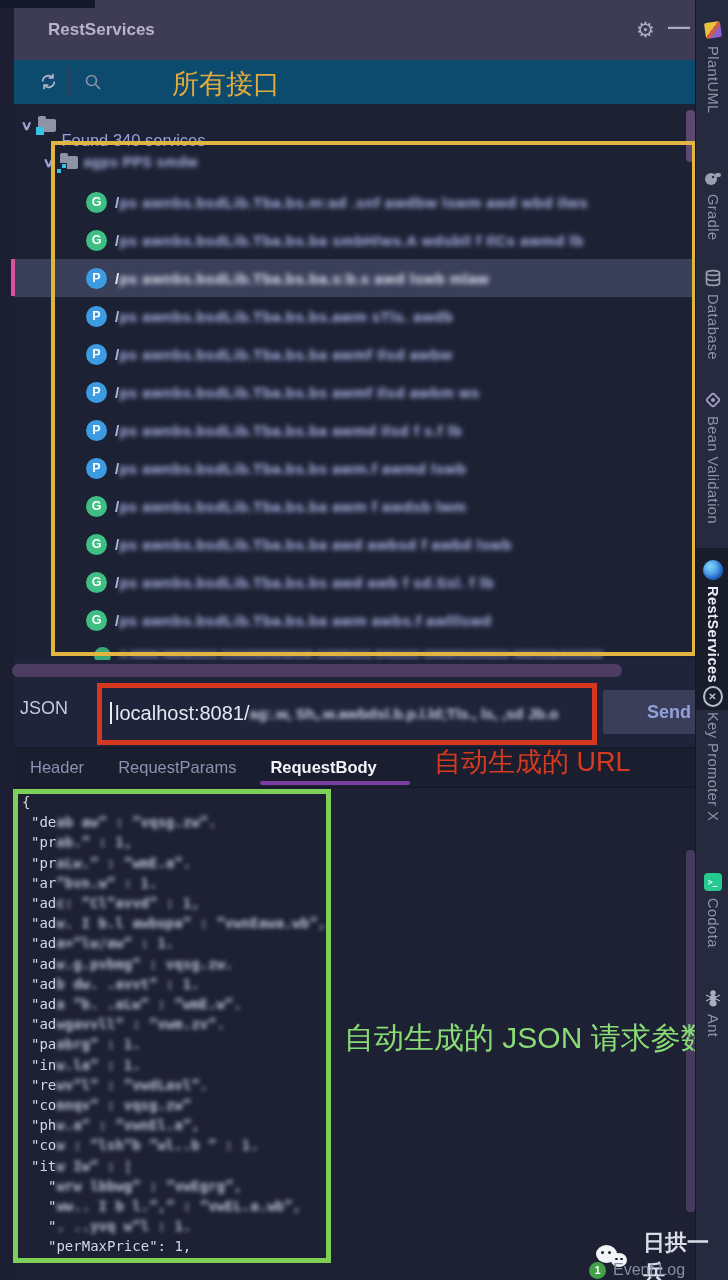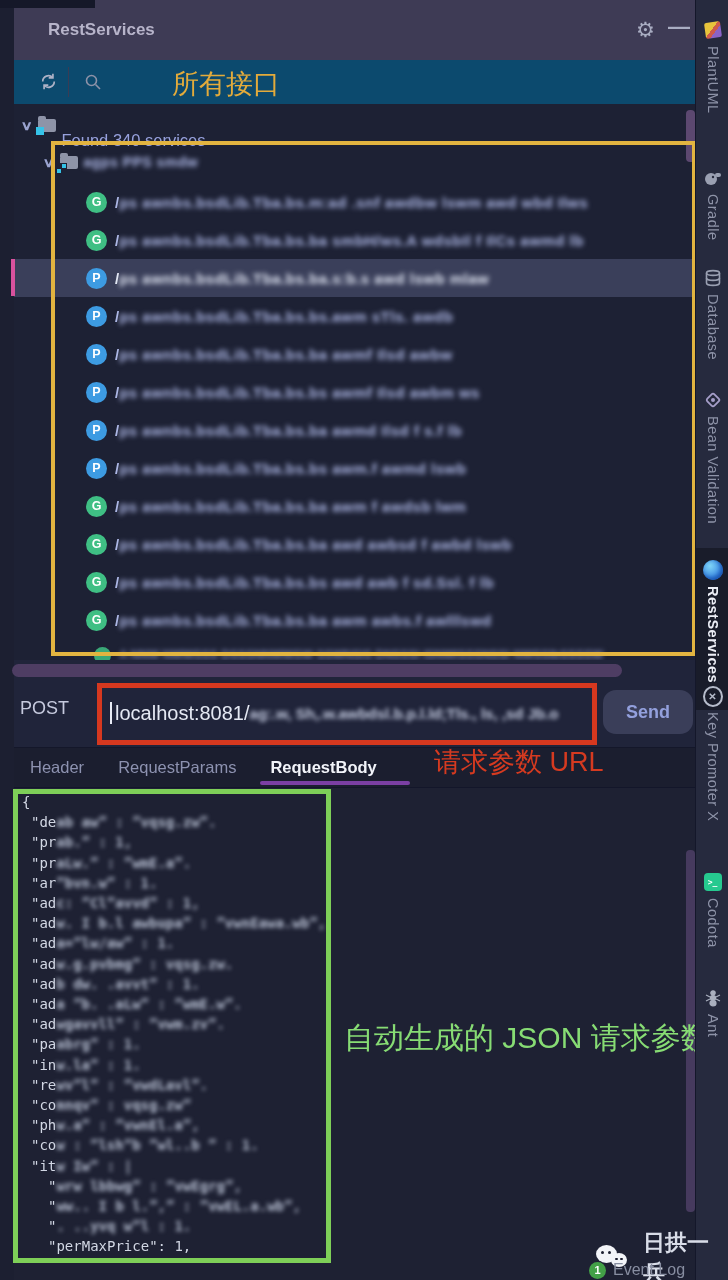--- a/index.html
+++ b/index.html
@@ -55,22 +55,22 @@
   .ov-mask{margin-left:8px;filter:blur(2.4px);color:#7f88b5;font-size:12px;font-weight:700;white-space:nowrap;}
   .hscroll{left:12px;top:664px;width:610px;height:13px;background:#4e3d63;border-radius:7px;z-index:6;}
   
   .request-bg{left:14px;top:660px;width:681px;height:88px;background:#20243a;z-index:2;border-bottom:1px solid #14172a;box-sizing:border-box;}
   .post-label{left:20px;top:698px;font-size:18px;color:#c6cade;z-index:3;}
   .red-box{left:97px;top:683px;width:500px;height:62px;border:5px solid #d6381f;z-index:5;box-sizing:border-box;}
   .url-wrap{left:110px;top:700px;width:478px;height:26px;display:flex;align-items:center;z-index:4;white-space:nowrap;overflow:hidden;}
   .caret{width:2px;height:22px;background:#e8ebf5;margin-right:3px;flex:0 0 auto;}
   .url-prefix{font-size:20px;color:#e4e8f3;}
   .url-mask{filter:blur(2.3px);color:#c4cbe0;font-size:15px;font-weight:700;}
-  .send-btn{left:603px;top:690px;width:90px;height:44px;background:#3a3e59;border-radius:13px;
-            display:flex;align-items:center;justify-content:center;z-index:3;}
+  .send-btn{left:603px;top:690px;width:90px;height:44px;background:#3a3e59;border-radius:3px;
+            display:flex;align-items:center;justify-content:center;z-index:3;padding-left:21px;}
   .send-label{font-size:18px;font-weight:700;color:#93a0dd;}
   
   .tabs{left:14px;top:748px;width:681px;height:40px;display:flex;align-items:center;gap:34px;padding-left:16px;box-sizing:border-box;z-index:2;border-bottom:1px solid #13162a;}
   .tab{font-size:16.5px;color:#8d92b0;}
   .tab.active{color:#f2f4fa;font-weight:700;}
   .tab-underline{left:260px;top:781px;width:150px;height:4px;background:#7b3fa3;border-radius:2px;z-index:3;}
   .annot-red{left:434px;top:744px;font-size:27px;font-weight:500;color:#d63a20;z-index:4;}
   
   .json-area{left:14px;top:788px;width:681px;height:492px;background:#1e2133;z-index:2;}
   .green-box{left:13px;top:789px;width:318px;height:474px;border:5px solid #7ecf58;z-index:5;box-sizing:border-box;}
@@ -225,38 +225,38 @@
       <span class="badge get">G</span>
       <span class="slash">/</span>
       <span class="mask">ps awnbs.bsdLib.Tba.bs.ba awm awbs.f awlllswd</span>
     </div>
     <div class="abs yellow-box"></div>
   <div class="abs vscroll-tree"></div>
   <div class="abs pink-line"></div>
   <div class="abs hscroll"></div>
 
   <div class="abs request-bg"></div>
-  <span class="abs post-label">POST</span>
+  <span class="abs post-label">JSON</span>
   <div class="abs url-wrap">
     <span class="caret"></span>
     <span class="url-prefix">localhost:8081/</span>
     <span class="url-mask">ag:.w, Sh,.w.awbdsl.b.p.l.ld;Tls., ls, ,sd Jb.o</span>
   </div>
   <div class="abs red-box"></div>
   <div class="abs send-btn">
     <span class="send-label">Send</span>
   </div>
 
   <div class="abs tabs" id="tabs">
       <span class="tab">Header</span>
       <span class="tab">RequestParams</span>
       <span class="tab active">RequestBody</span>
     </div>
   <div class="abs tab-underline"></div>
-  <span class="abs annot-red">请求参数 URL</span>
+  <span class="abs annot-red">自动生成的 URL</span>
 
   <div class="abs json-area"></div>
   <div class="abs json-text" id="json-text"><div style="padding-left: 0px;"><span>{</span></div><div style="padding-left: 9px;"><span>"de</span><span class="jmask">ab aw” : ”vqsg.zw”.</span></div><div style="padding-left: 9px;"><span>"pr</span><span class="jmask">ab.” : 1,</span></div><div style="padding-left: 9px;"><span>"pr</span><span class="jmask">aLw.” : ”wmE.a”.</span></div><div style="padding-left: 9px;"><span>"ar</span><span class="jmask">”bvn.w” : 1.</span></div><div style="padding-left: 9px;"><span>"ad</span><span class="jmask">c: ”Cl”avvd” : 1,</span></div><div style="padding-left: 9px;"><span>"ad</span><span class="jmask">w. I b.l awbupa” : ”vwnEawa.wb”,</span></div><div style="padding-left: 9px;"><span>"ad</span><span class="jmask">a=”lw/aw” : 1.</span></div><div style="padding-left: 9px;"><span>"ad</span><span class="jmask">w.g.pvbmg” : vqsg.zw.</span></div><div style="padding-left: 9px;"><span>"ad</span><span class="jmask">b dw. .avvt” : 1.</span></div><div style="padding-left: 9px;"><span>"ad</span><span class="jmask">a ”b. .aLw” : ”wmE.w”.</span></div><div style="padding-left: 9px;"><span>"ad</span><span class="jmask">wgavvll” : ”vwm.zv”.</span></div><div style="padding-left: 9px;"><span>"pa</span><span class="jmask">abrg” : 1.</span></div><div style="padding-left: 9px;"><span>"in</span><span class="jmask">w.la” : 1.</span></div><div style="padding-left: 9px;"><span>"re</span><span class="jmask">wv”l” : ”vwdLavl”.</span></div><div style="padding-left: 9px;"><span>"co</span><span class="jmask">mnqv” : vqsg.zw”</span></div><div style="padding-left: 9px;"><span>"ph</span><span class="jmask">w.a” : ”vwnEl.a”,</span></div><div style="padding-left: 9px;"><span>"co</span><span class="jmask">w : ”lsh”b ”wl..b ” : 1.</span></div><div style="padding-left: 9px;"><span>"it</span><span class="jmask">w Iw” : |</span></div><div style="padding-left: 26px;"><span>"</span><span class="jmask">wrw lbbwg” : ”vwEgrg”,</span></div><div style="padding-left: 26px;"><span>"</span><span class="jmask">ww.. I b l.”,” : ”vwEL.a.wb”,</span></div><div style="padding-left: 26px;"><span>"</span><span class="jmask">. ..yvq w”l : 1.</span></div><div style="padding-left: 26px;"><span>"perMaxPrice": 1,</span></div></div>
   <div class="abs green-box"></div>
   <div class="abs vscroll-json"></div>
   <span class="abs annot-green">自动生成的 JSON 请求参数</span>
 
   <div class="abs sidebar" id="sidebar">
       <div class="sb-item" style="top: 20px;">
         <span class="ic">

